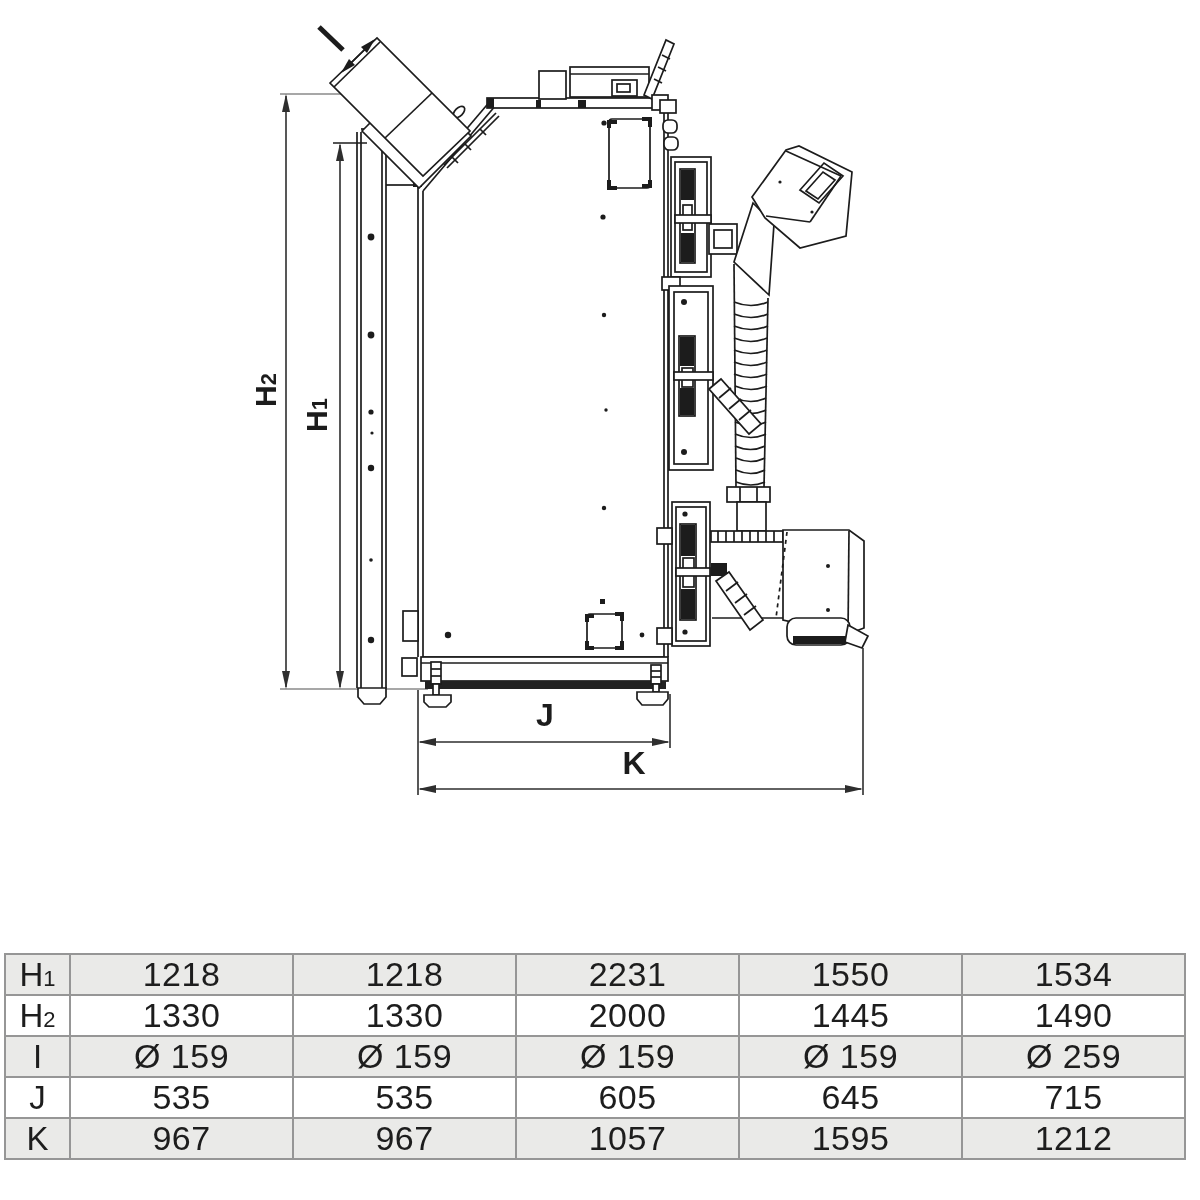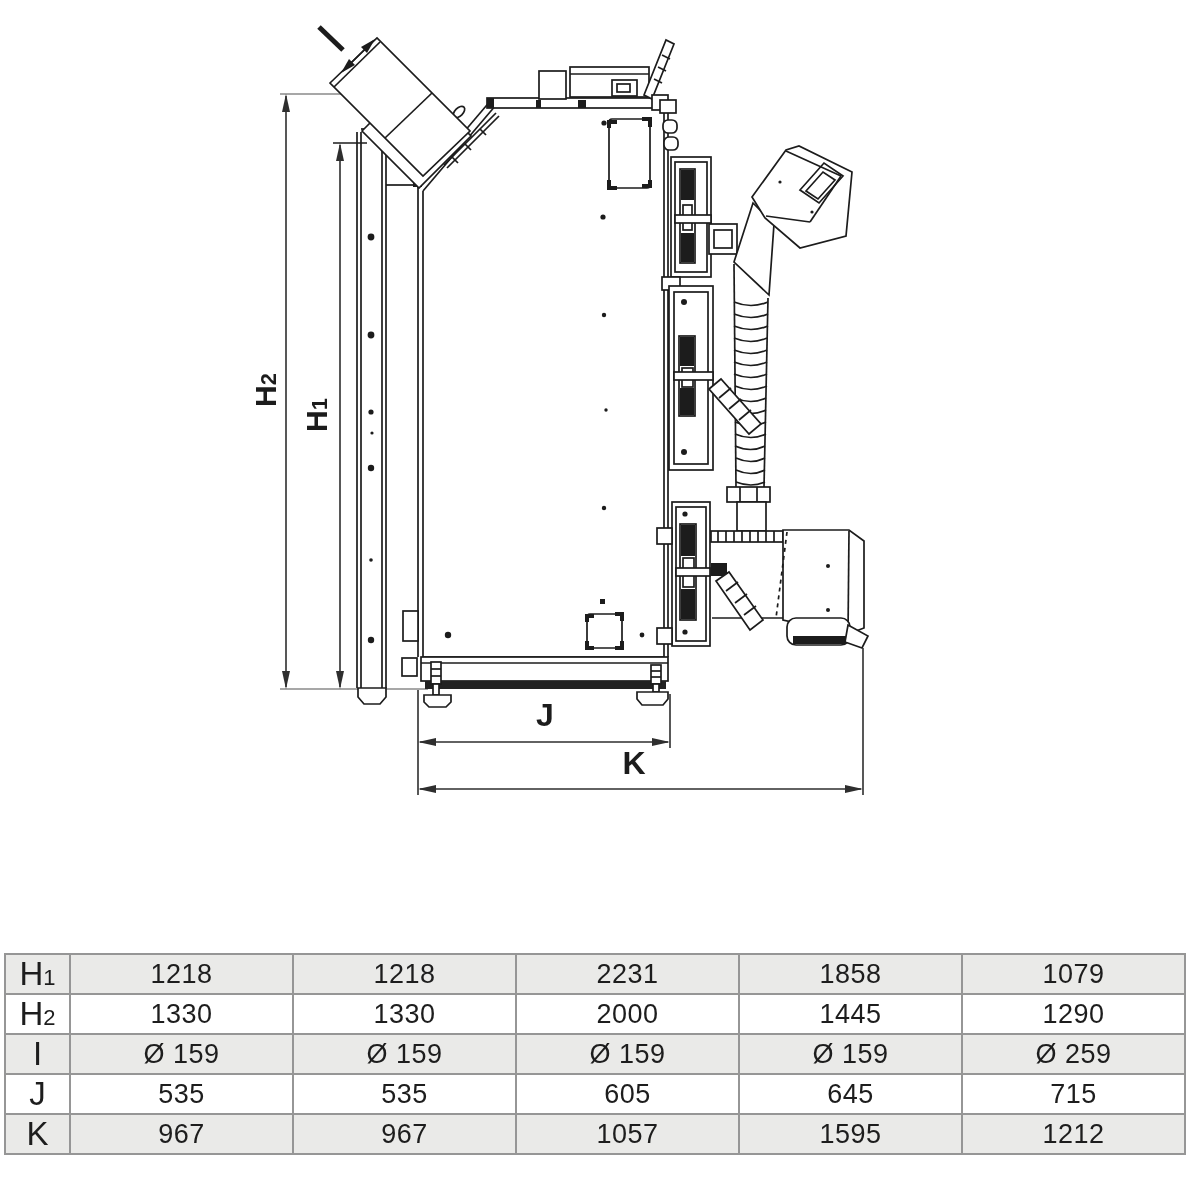--- a/index.html
+++ b/index.html
@@ -5,21 +5,21 @@
   html,body{margin:0;padding:0;background:#ffffff;}
   #stage{position:relative;width:1200px;height:1200px;background:#fff;overflow:hidden;
          font-family:"Liberation Sans",sans-serif;color:#1c1c1c;}
   #drawing{position:absolute;left:0;top:0;}
   svg text{font-family:"Liberation Sans",sans-serif;}
 
   
   .dim-table{position:absolute;left:4px;top:953px;width:1182px;height:196px;
              border-collapse:collapse;table-layout:fixed;}
   .dim-table td{border:2px solid #969696;text-align:center;vertical-align:middle;
-                padding:0;font-size:27px;color:#1d1d1d;letter-spacing:.5px;
+                padding:0;font-size:34px;color:#1d1d1d;letter-spacing:.5px;
                 overflow:hidden;white-space:nowrap;}
   .dim-table col.c-label{width:65px;}
   .dim-table tr{height:39px;}
   .dim-table tr.shaded td{background:#eaeae8;}
   .dim-table tr.plain td{background:#ffffff;}
   .dim-table td.lbl{font-size:33px;letter-spacing:0;}
   .lbl-sub{font-size:22px;}
 </style>
 </head>
 <body>
@@ -318,30 +318,30 @@
         <col>
         <col>
         <col>
   </colgroup>
   <tbody>
     <tr class="shaded">
       <td class="lbl"><span class="lbl-main">H</span><span class="lbl-sub">1</span></td>
       <td>1218</td>
       <td>1218</td>
       <td>2231</td>
-      <td>1858</td>
-      <td>1079</td>
+      <td>1550</td>
+      <td>1534</td>
     </tr>
     <tr class="plain">
       <td class="lbl"><span class="lbl-main">H</span><span class="lbl-sub">2</span></td>
       <td>1330</td>
       <td>1330</td>
       <td>2000</td>
       <td>1445</td>
-      <td>1290</td>
+      <td>1490</td>
     </tr>
     <tr class="shaded">
       <td class="lbl"><span class="lbl-main">I</span><span class="lbl-sub"></span></td>
       <td>Ø 159</td>
       <td>Ø 159</td>
       <td>Ø 159</td>
       <td>Ø 159</td>
       <td>Ø 259</td>
     </tr>
     <tr class="plain">

